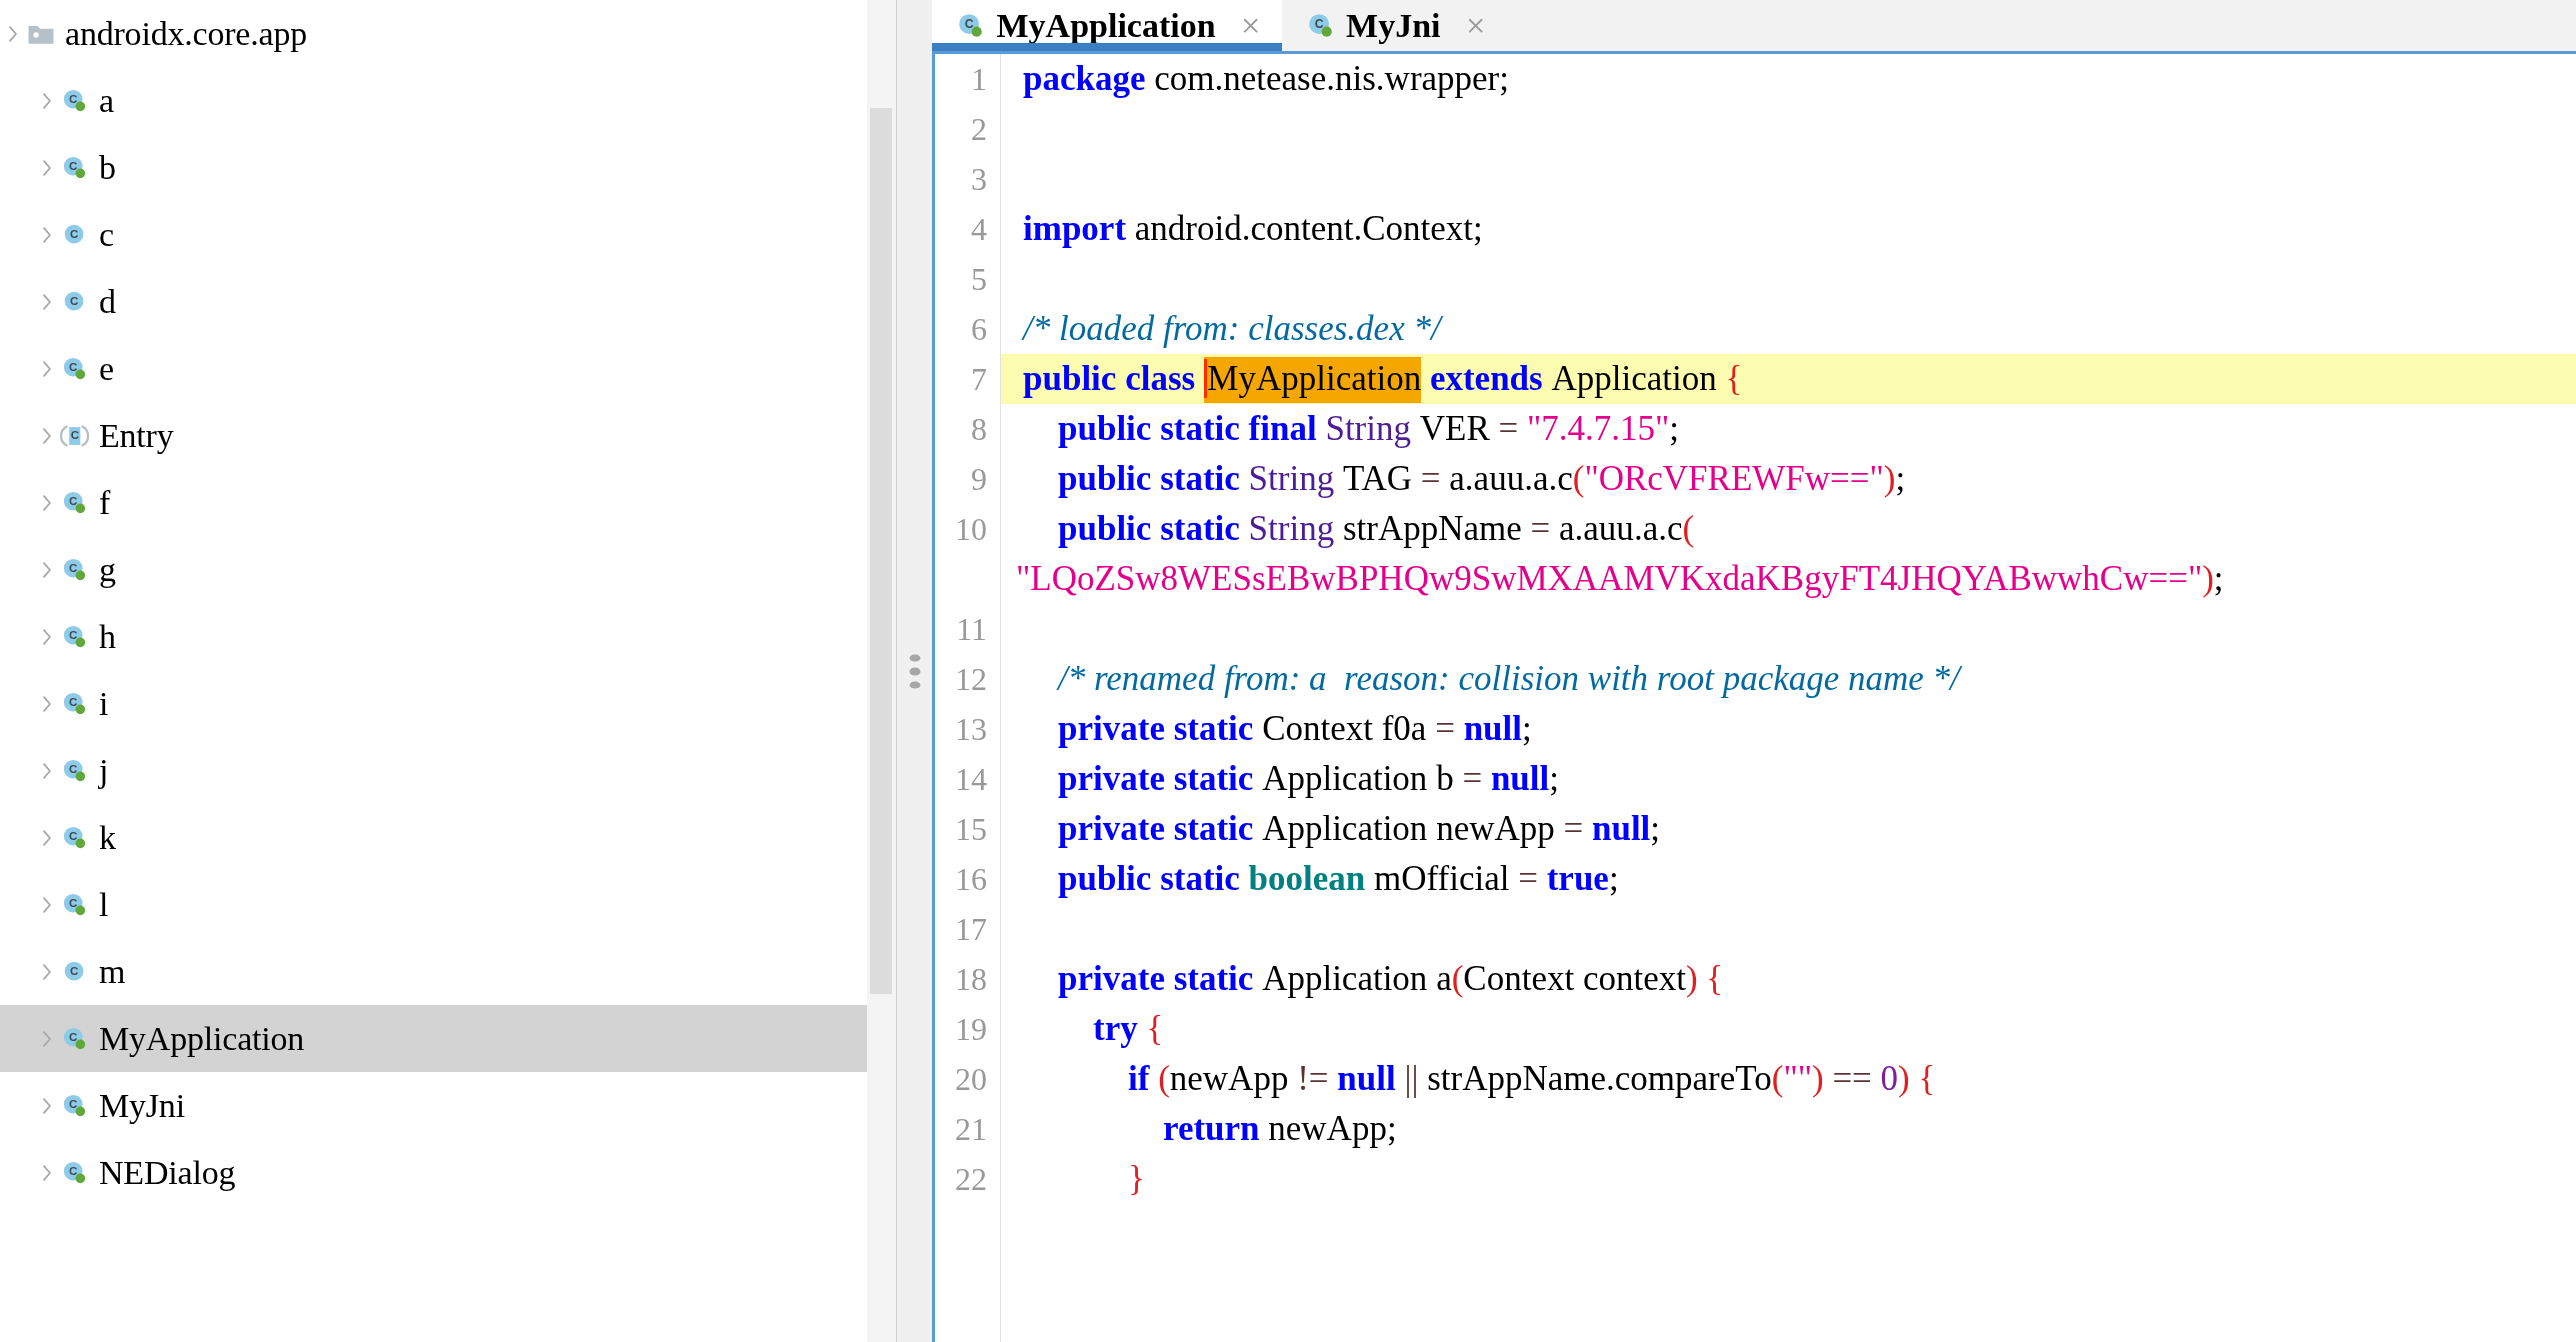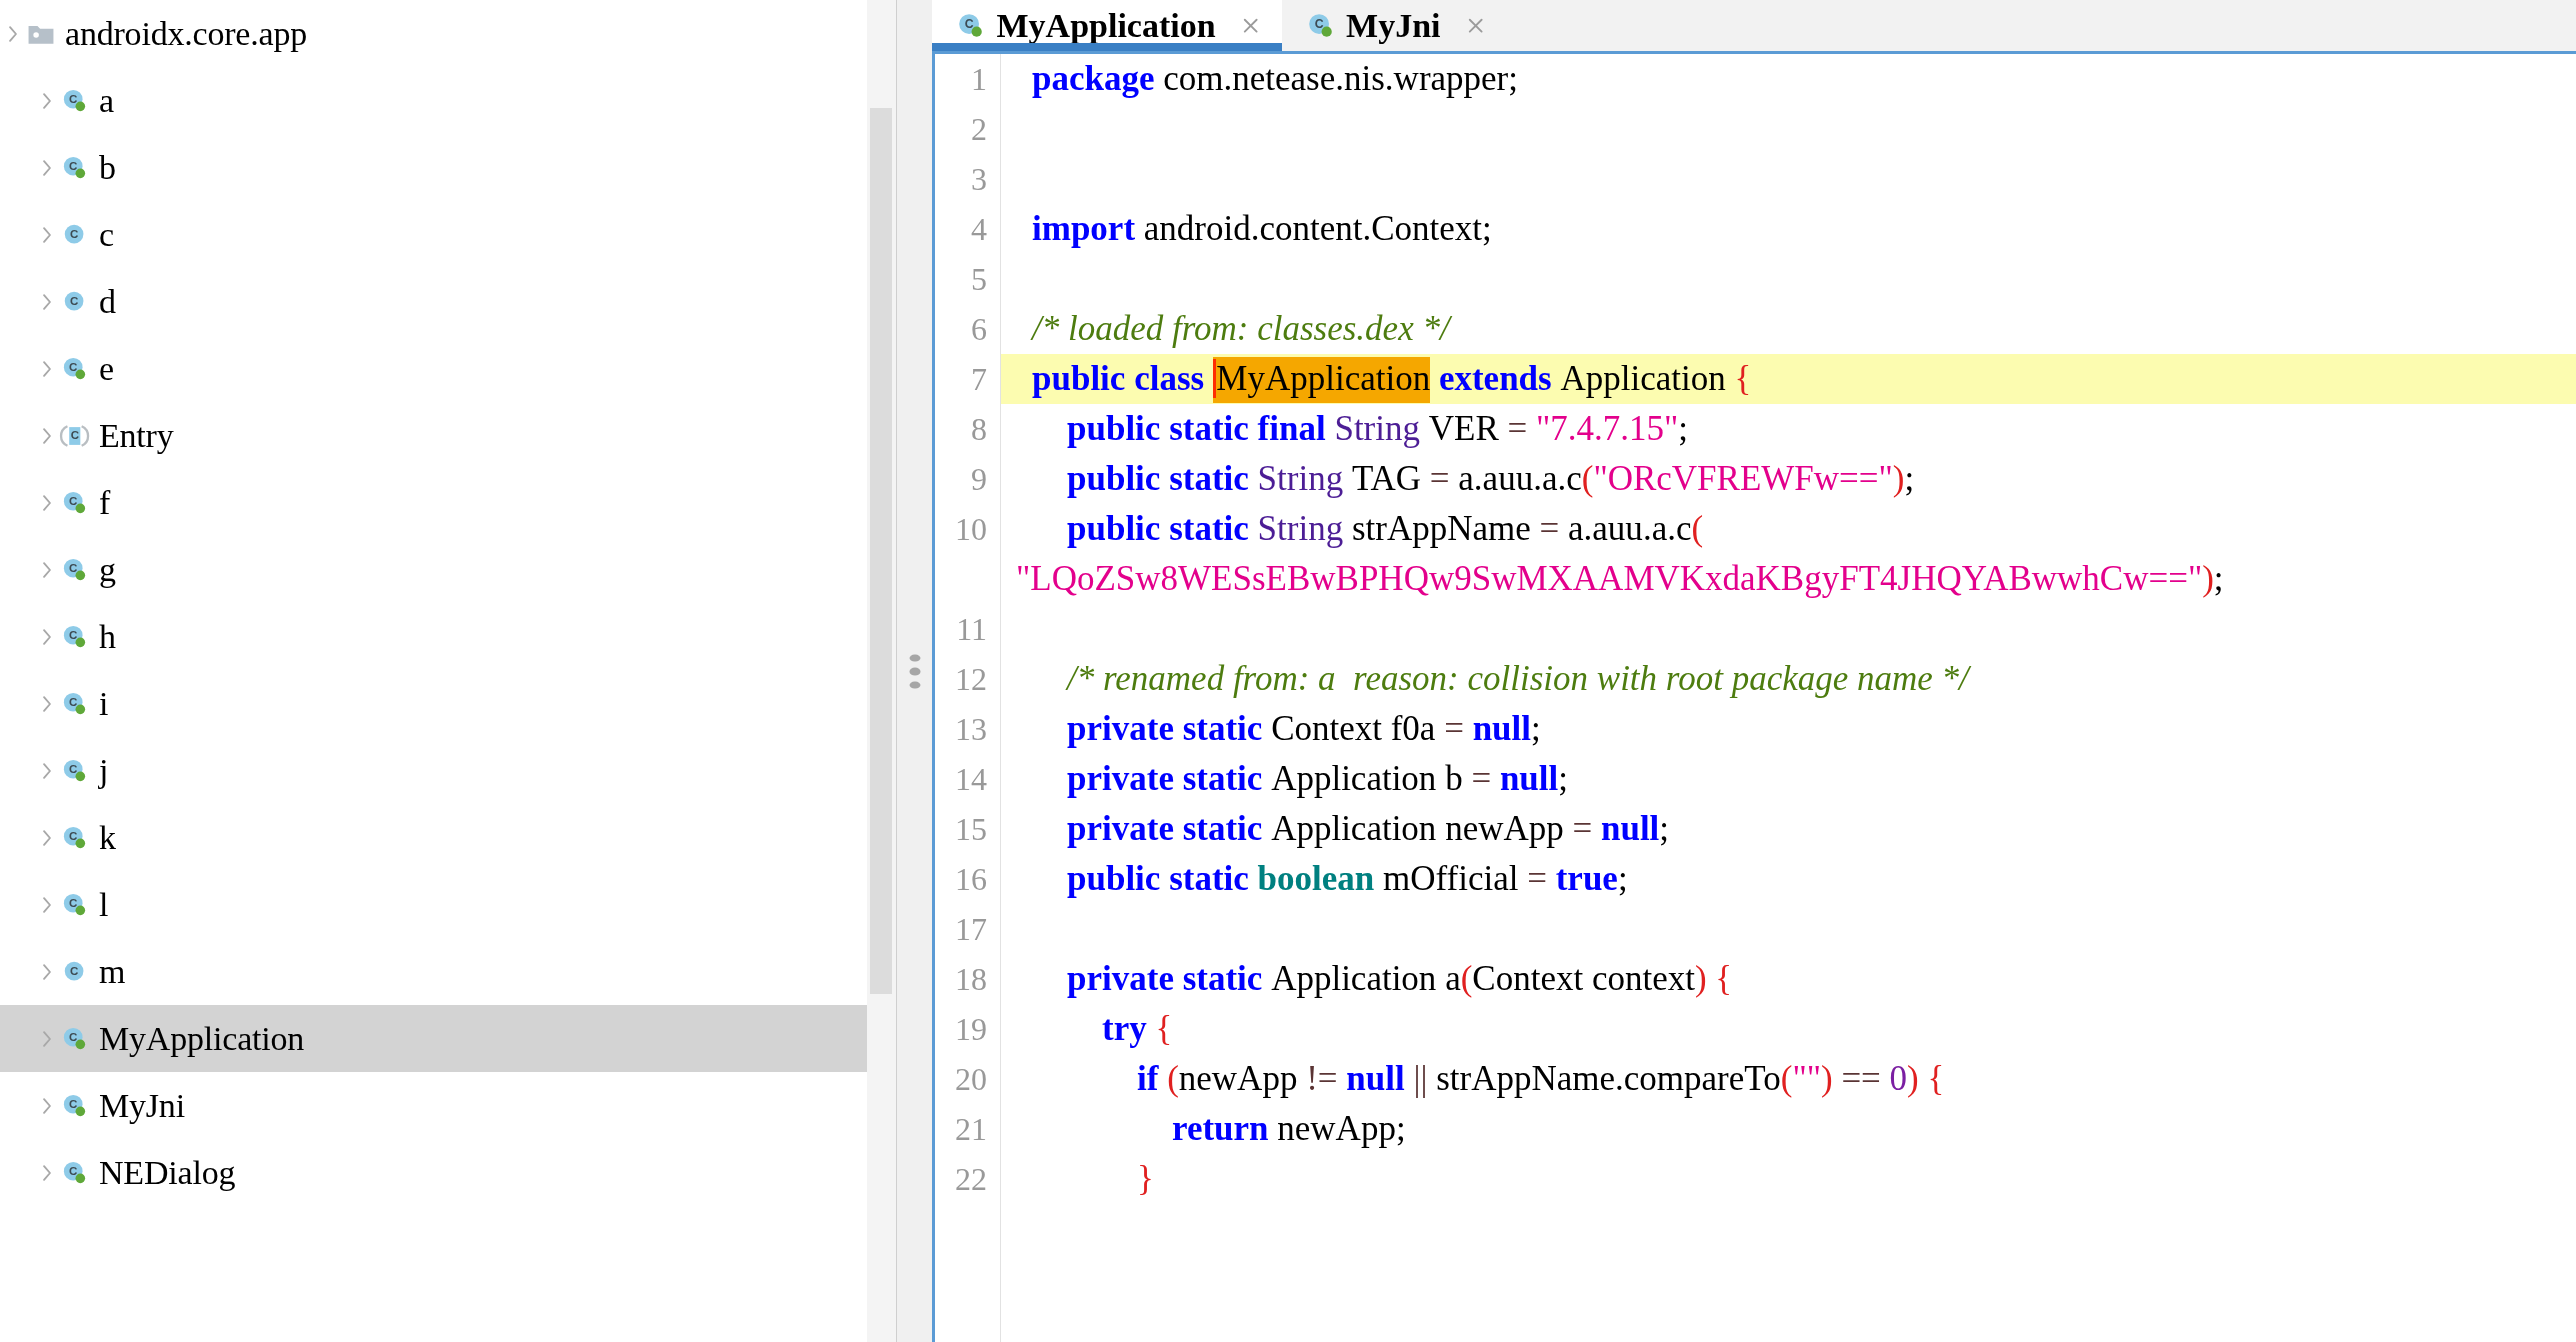--- a/index.html
+++ b/index.html
@@ -228,34 +228,34 @@
     width: 52px;
     text-align: right;
     color: #999999;
     font-family: "Liberation Serif", serif;
     font-size: 32px;
     line-height: 50px;
     z-index: 3;
   }
   .line-text {
     position: absolute;
-    left: 97px;
+    left: 88px;
     top: 0;
     line-height: 50px;
     white-space: pre;
   }
   .line-text.wrapped {
     left: 81px;
   }
 
   
   .kw      { color: #0000ff; font-weight: bold; }
   .kw2     { color: #008080; font-weight: bold; }
   .plain   { color: #000000; }
-  .cmt     { color: #4d7c0f; font-style: italic; }
+  .cmt     { color: #0369a1; font-style: italic; }
   .str     { color: #e3008c; }
   .type    { color: #4c1d95; }
   .num     { color: #7b1fa2; }
   .op      { color: #5a3434; }
   .paren   { color: #e02020; }
   .brace   { color: #e02020; }
   .pipe    { color: #5a3434; }
 
   .sel-hl {
     background: #f5a700;

